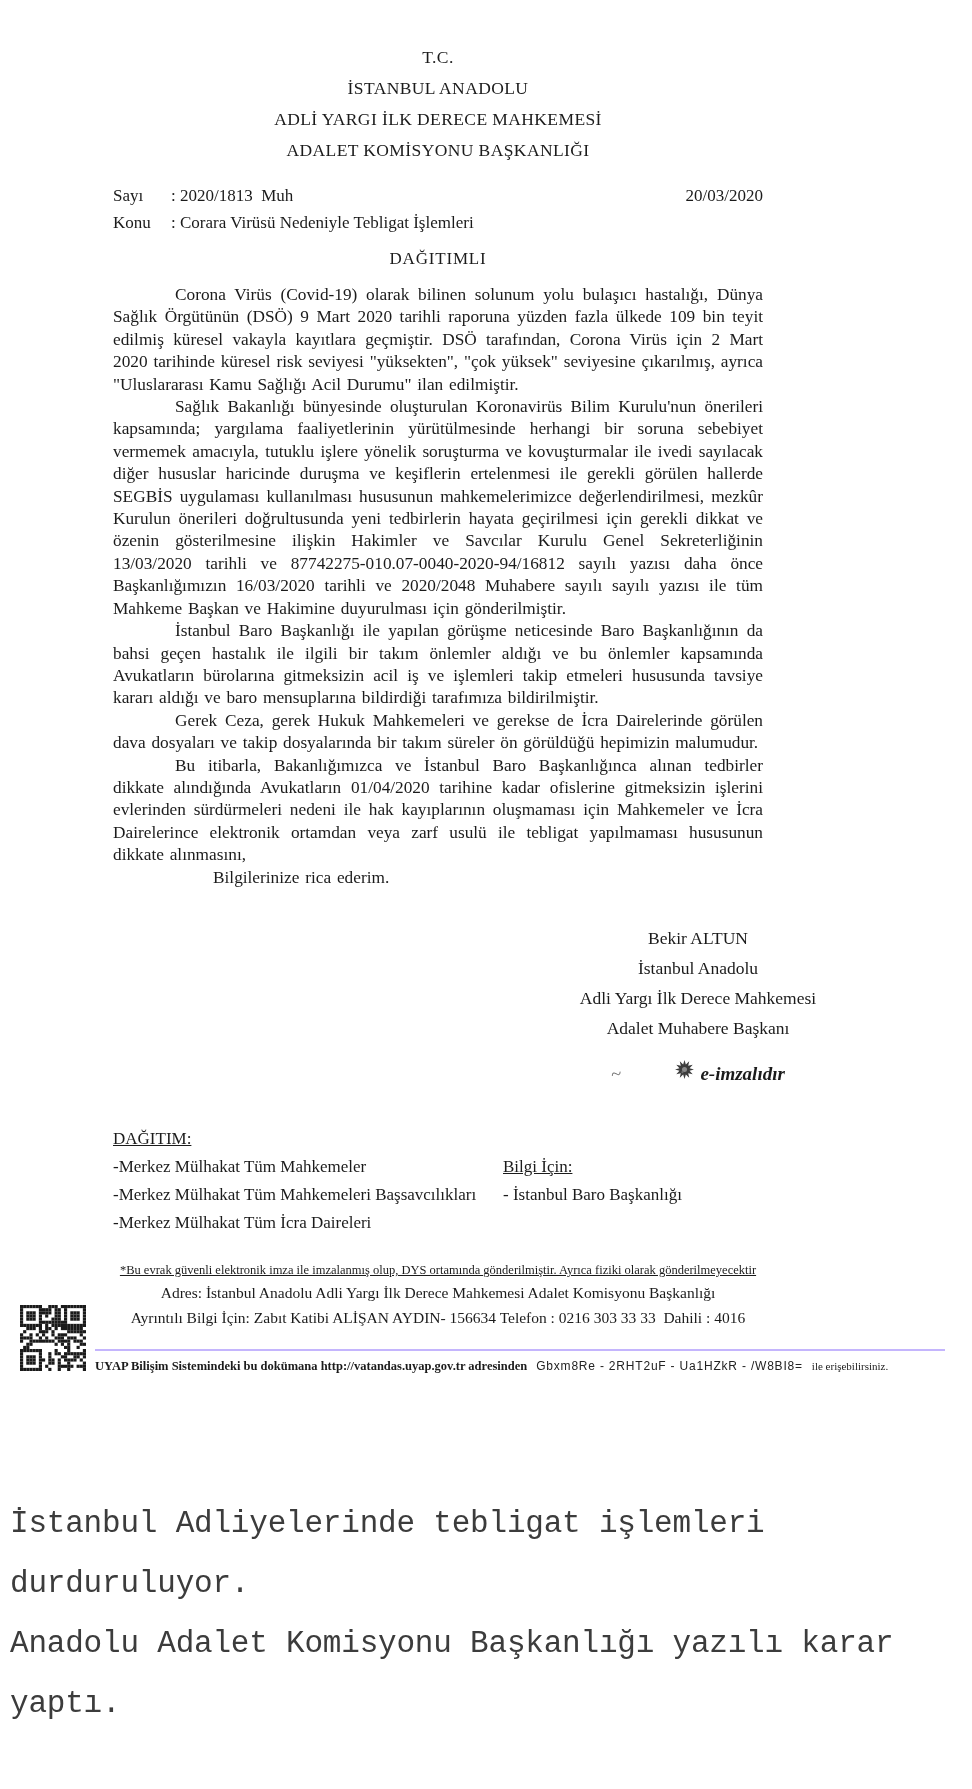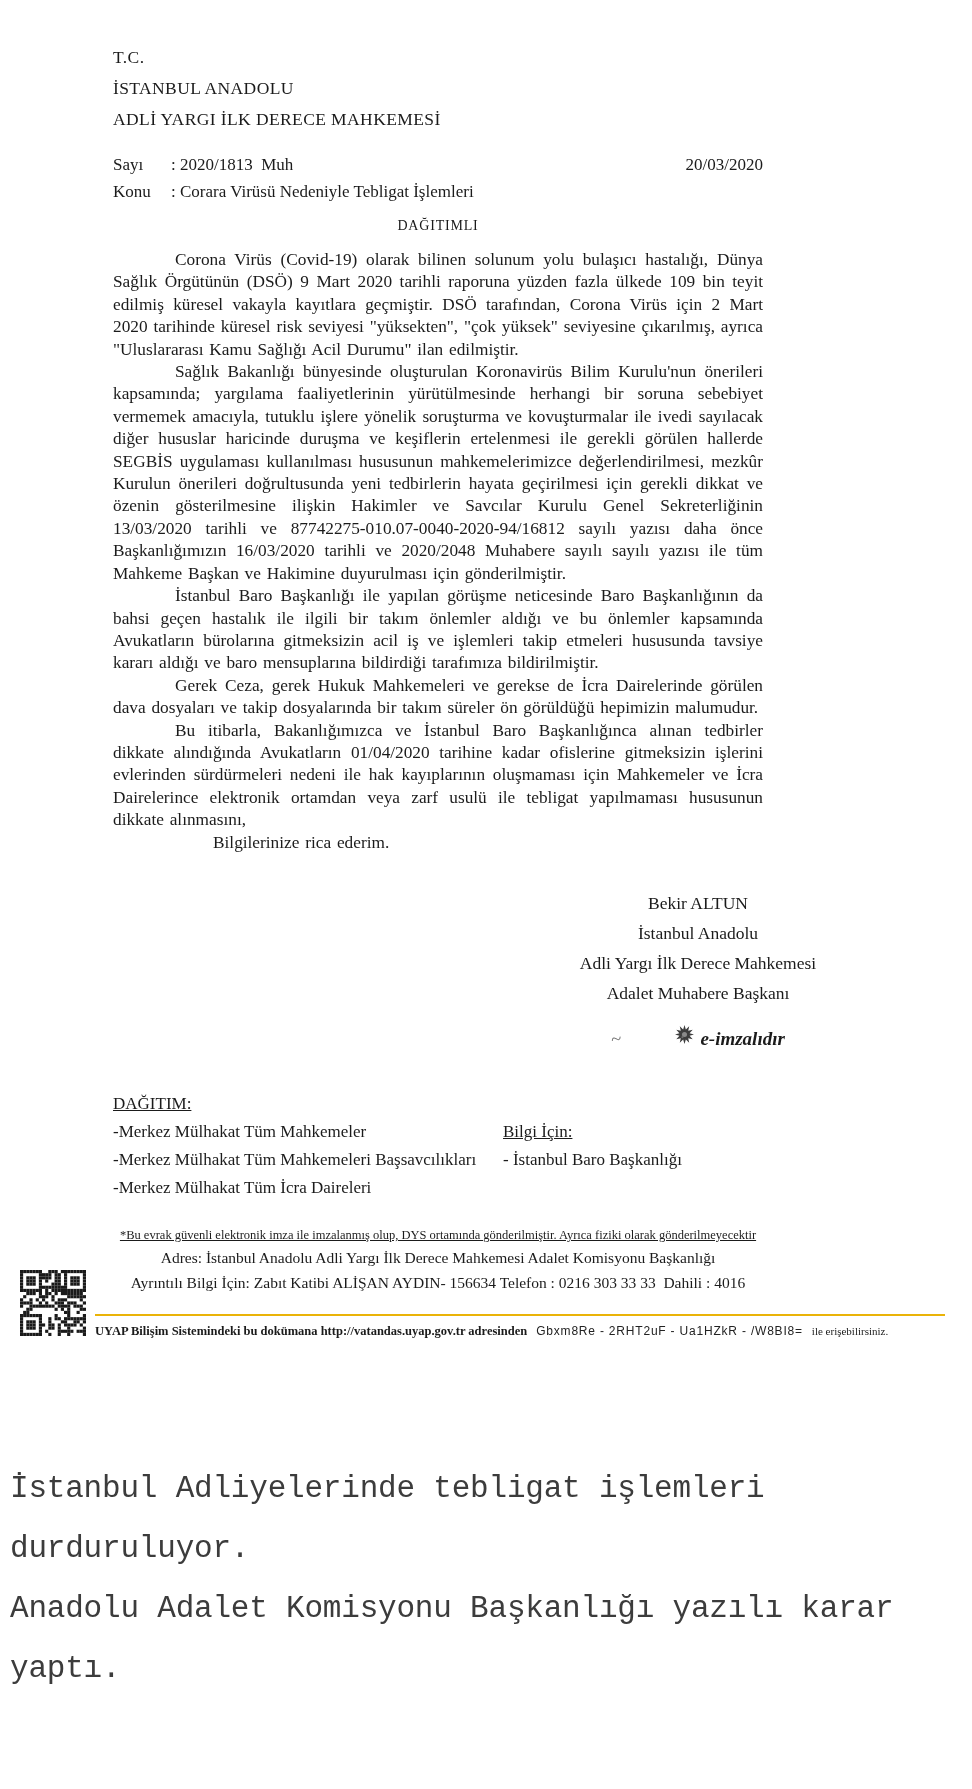--- a/index.html
+++ b/index.html
@@ -2,29 +2,29 @@
 <html><head>
 <meta charset="utf-8">
 <style>
   html,body{margin:0;padding:0;background:#ffffff;}
   body{width:972px;height:1789px;overflow:hidden;position:relative;}
 
   .doc{position:relative;width:972px;color:#1b1b1b;
        font-family:"Liberation Serif","DejaVu Serif",serif;}
   .doc-inner{width:650px;margin-left:113px;position:relative;}
 
-  .doc-header{padding-top:42px;font-size:17.5px;line-height:31px;letter-spacing:.4px;}
+  .doc-header{padding-top:42px;text-align:center;font-size:17.5px;line-height:31px;letter-spacing:.4px;}
 
   .meta{margin-top:16px;font-size:17px;line-height:27px;}
   .meta-row{display:flex;}
   .meta-label{width:58px;flex:none;}
   .meta-value{flex:1;white-space:pre-wrap;}
   .doc-date{flex:none;}
 
-  .dagitimli{text-align:center;font-size:14px;letter-spacing:.8px;margin-top:13px;}
+  .dagitimli{text-align:center;font-size:17px;letter-spacing:.8px;margin-top:13px;}
 
   .bodytext{margin-top:15px;font-size:17.3px;line-height:22.4px;text-align:justify;word-spacing:1.5px;}
   .bodytext p{margin:0;text-indent:62px;}
   .bold{font-weight:400;}
   .closing{text-indent:100px !important;text-align:left;}
 
   .signature{width:300px;margin:34px -85px 0 auto;text-align:center;font-size:17.5px;line-height:30px;}
   .esign-row{display:flex;align-items:center;justify-content:center;margin-top:16px;
              font-size:19px;font-style:italic;font-weight:600;gap:5px;}
   .squiggle{color:#777;margin-right:48px;font-weight:400;font-style:normal;display:inline-block;transform:rotate(-8deg);}
@@ -33,40 +33,41 @@
   .dagitim{position:relative;margin-top:36px;font-size:17px;line-height:28px;}
   .underl{text-decoration:underline;}
   .bilgi-col{position:absolute;left:390px;top:28px;}
 
   .docfooter{margin-top:26px;text-align:center;}
   .footer-note{font-size:12.5px;text-decoration:underline;}
   .footer-address{font-size:15.5px;margin-top:6px;}
   .footer-contact{font-size:15.5px;margin-top:7px;white-space:pre-wrap;}
 
   .uyap-row{position:relative;margin-left:-18px;width:850px;margin-top:22px;
-            border-top:2px solid #eab308;padding-top:8px;
+            border-top:2px solid #c4b5fd;padding-top:8px;
             display:flex;align-items:baseline;gap:9px;text-align:left;}
   .uyap-prefix{font-size:12.5px;font-weight:700;flex:none;}
   .uyap-code{font-family:"Liberation Sans","DejaVu Sans",sans-serif;font-size:12px;letter-spacing:.8px;color:#222;flex:none;}
   .uyap-suffix{font-size:11px;flex:none;}
   .qr{position:absolute;left:-75px;top:-46px;width:66px;height:66px;}
 
   .caption{margin:120px 0 0 10px;font-family:Liberation Mono, monospace;
            font-size:31px;line-height:60px;color:#3c3c3c;letter-spacing:-.2px;}
 </style>
 </head>
 <body>
 
 <div class="doc">
   <div class="doc-inner">
 
     <div class="doc-header">
       <div>T.C.</div>
       <div>İSTANBUL ANADOLU</div>
       <div>ADLİ YARGI İLK DERECE MAHKEMESİ</div>
+      <div>ADALET KOMİSYONU BAŞKANLIĞI</div>
     </div>
 
     <div class="meta">
       <div class="meta-row">
         <span class="meta-label">Sayı</span>
         <span class="meta-value">: 2020/1813  Muh</span>
         <span class="doc-date">20/03/2020</span>
       </div>
       <div class="meta-row">
         <span class="meta-label">Konu</span>

